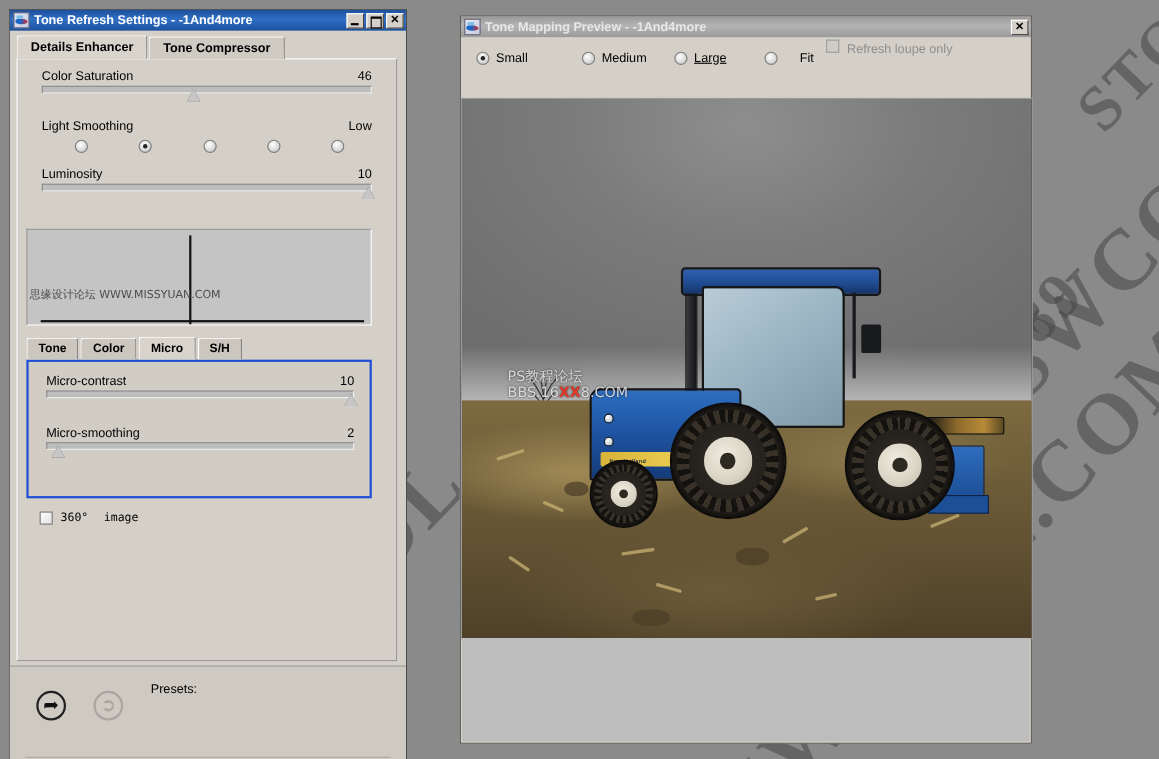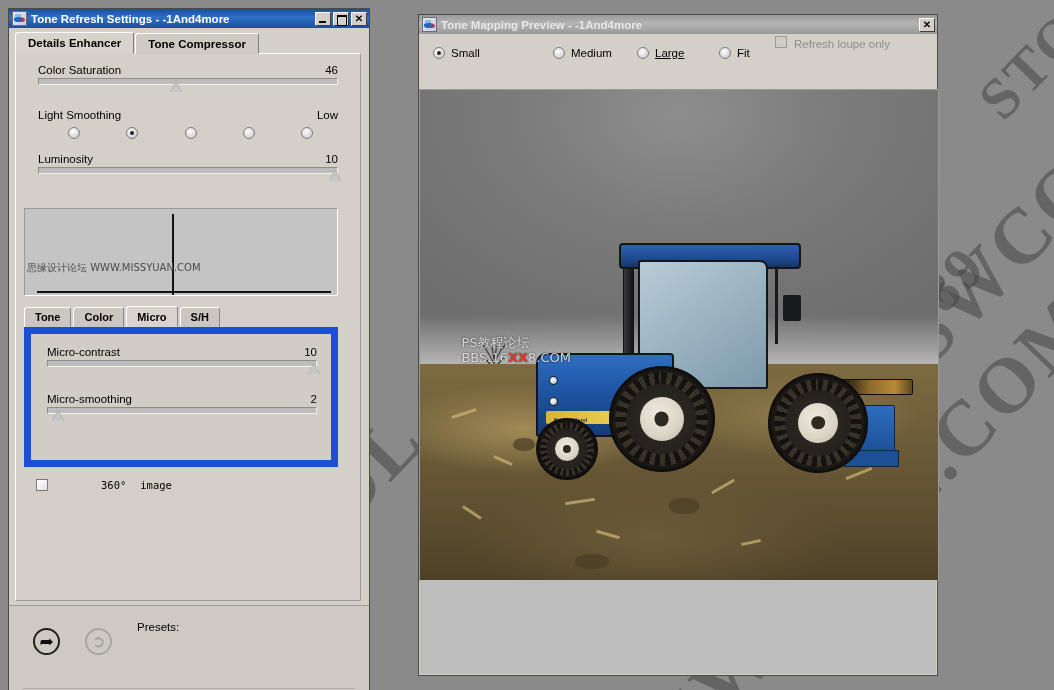--- a/index.html
+++ b/index.html
@@ -269,23 +269,23 @@
     font-size: 11px; font-weight: bold;
     background: #cbc7bf;
     border: 1px solid;
     border-color: #ffffff #858585 transparent #ffffff;
     border-radius: 3px 3px 0 0;
     margin-right: 2px;
   }
   .subtab.sel { background: #d8d4cc; height: 21px; }
   .subpanel {
     margin: 0 22px 0 8px;
-    height: 140px;
+    height: 126px;
     background: #d1cdc5;
-    border: 7px solid #1d4ed8;
+    border: 2px solid #1d4ed8;
     position: relative;
   }
 
   
   .cbrow {
     display: flex; align-items: center;
     margin: 12px 0 0 20px;
     font-size: 11.5px;
   }
   .checkbox {
@@ -293,21 +293,21 @@
     background: linear-gradient(135deg,#fdfdfd,#e2e2e2);
     border: 1px solid #7d7d7d;
     margin-right: 7px;
     flex: none;
   }
   .cb-label2 {
     margin-left: 14px;
     font-family: "DejaVu Sans Mono", monospace;
     font-size: 10.5px;
   }
-  .cb-label1 { font-family: "DejaVu Sans Mono", monospace; font-size: 10.5px; margin-left: 46px; }
+  .cb-label1 { font-family: "DejaVu Sans Mono", monospace; font-size: 10.5px; }
 
   
   .footer {
     position: absolute;
     left: 0; right: 0; bottom: 0;
     height: 92px;
     background: #cecac2;
     border-top: 1px solid #9a9a9a;
   }
   .circ-btn {
@@ -711,33 +711,33 @@
       <div class="tb-title">Tone Mapping Preview - -1And4more</div>
       <div class="tb-btns">
         <div class="tb-btn">
             <span>✕</span>
           </div>
       </div>
     </div>
 
     <div id="preview-body">
       <div class="pv-opts">
-        <div class="pv-opt" style="width:120px;">
+        <div class="pv-opt" style="width:96px;">
           <div class="radio on"></div>
           <span>Small</span>
         </div>
         <div class="pv-opt" style="width:84px;">
           <div class="radio"></div>
           <span>Medium</span>
         </div>
         <div class="pv-opt" style="width:82px;text-decoration:underline;">
           <div class="radio"></div>
           <span>Large</span>
         </div>
-        <div class="pv-opt" style="width:56px;">
+        <div class="pv-opt" style="width:56px;gap:14px;">
           <div class="radio"></div>
           <span>Fit</span>
         </div>
         <div class="pv-check" style="align-self:flex-start; margin-top:2px;">
           <div class="checkbox"></div>
           <span>Refresh loupe only</span>
         </div>
       </div>
 
       <div class="pv-canvas">

